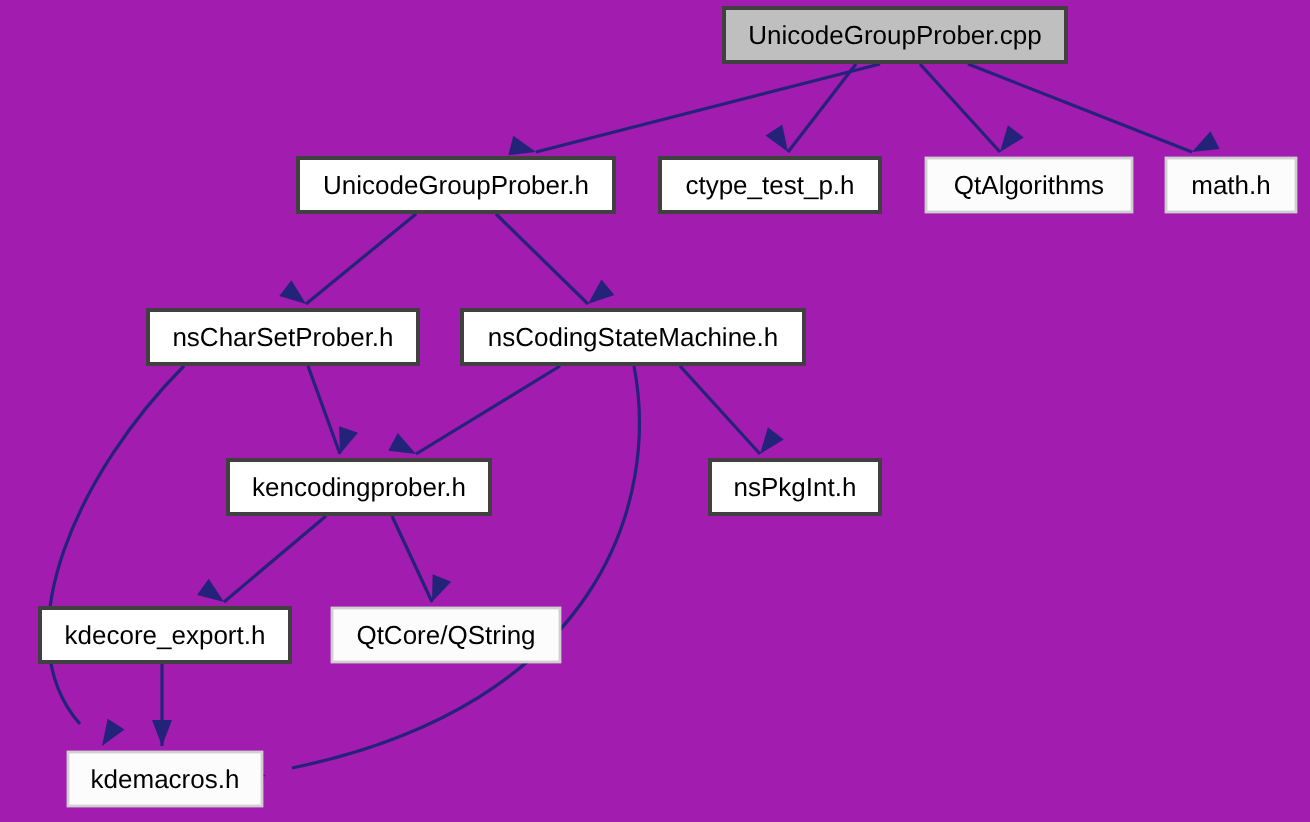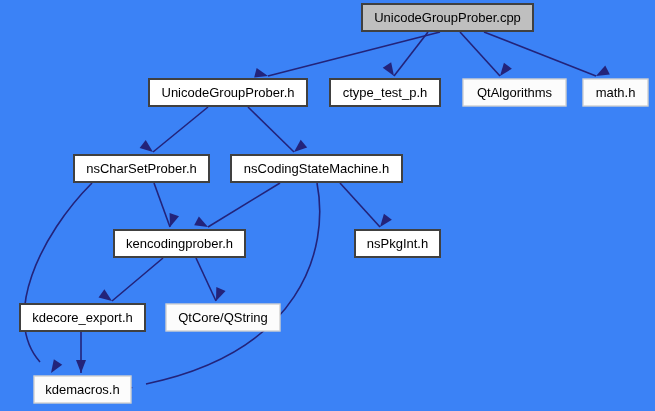--- a/index.html
+++ b/index.html
@@ -10,21 +10,21 @@
   body {
     width: 655px;
     height: 411px;
     overflow: hidden;
     font-family: "Liberation Sans", sans-serif;
   }
   #graph-root {
     position: relative;
     width: 655px;
     height: 411px;
-    background: #3b82f6;
+    background: #a21caf;
   }
   svg#graph-svg {
     position: absolute;
     top: 0;
     left: 0;
     width: 655px;
     height: 411px;
     display: block;
   }
   .node-label {

